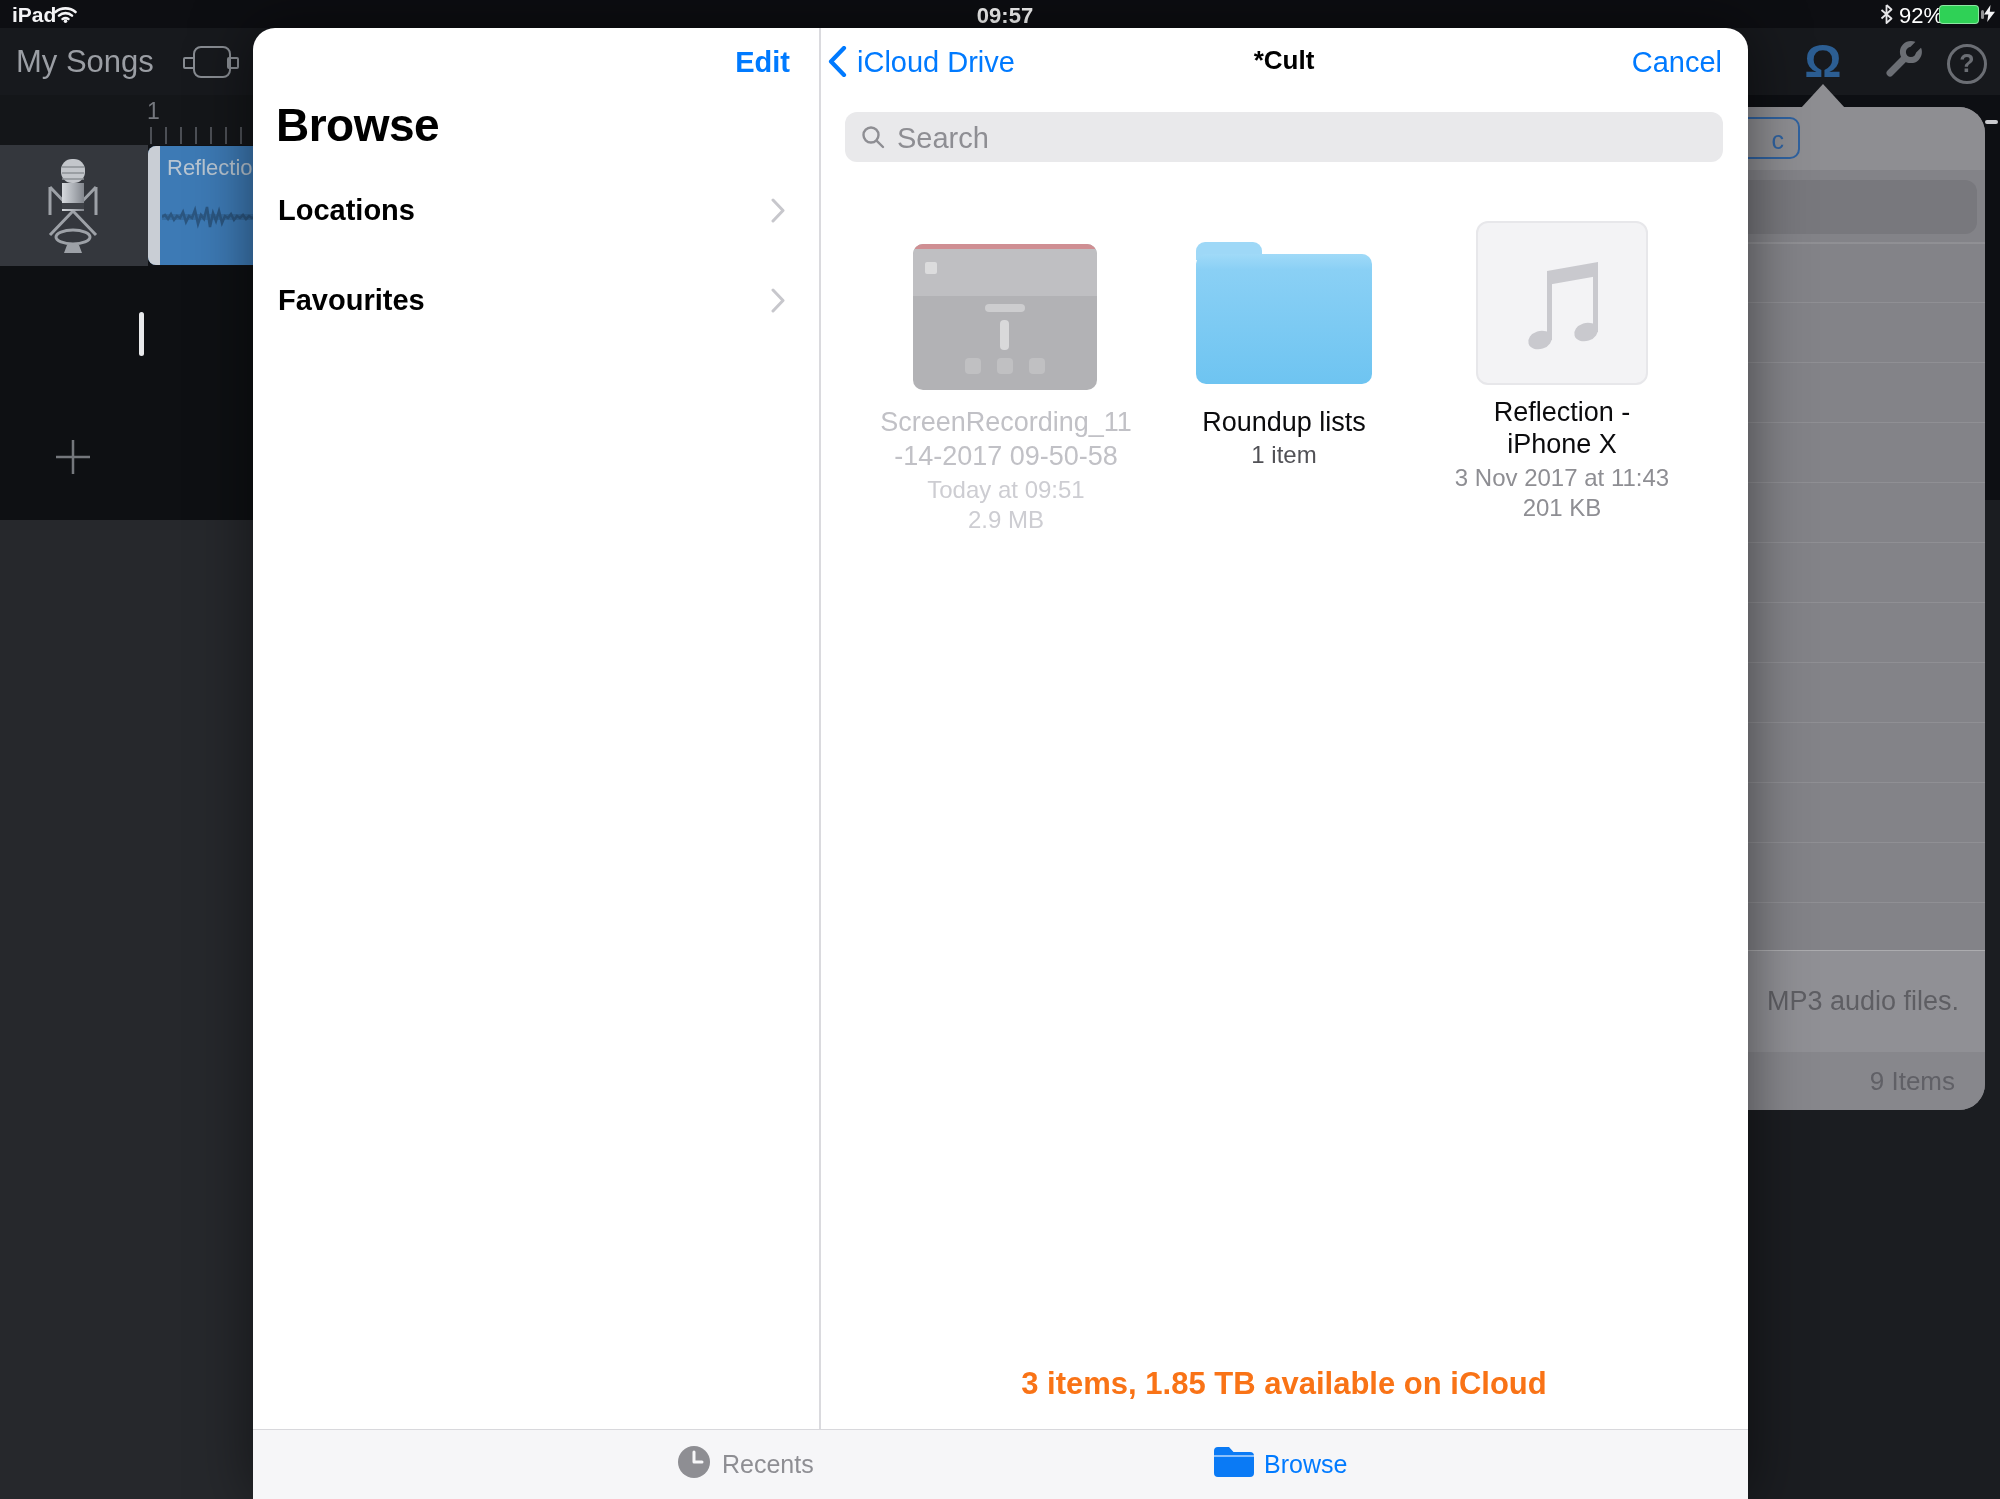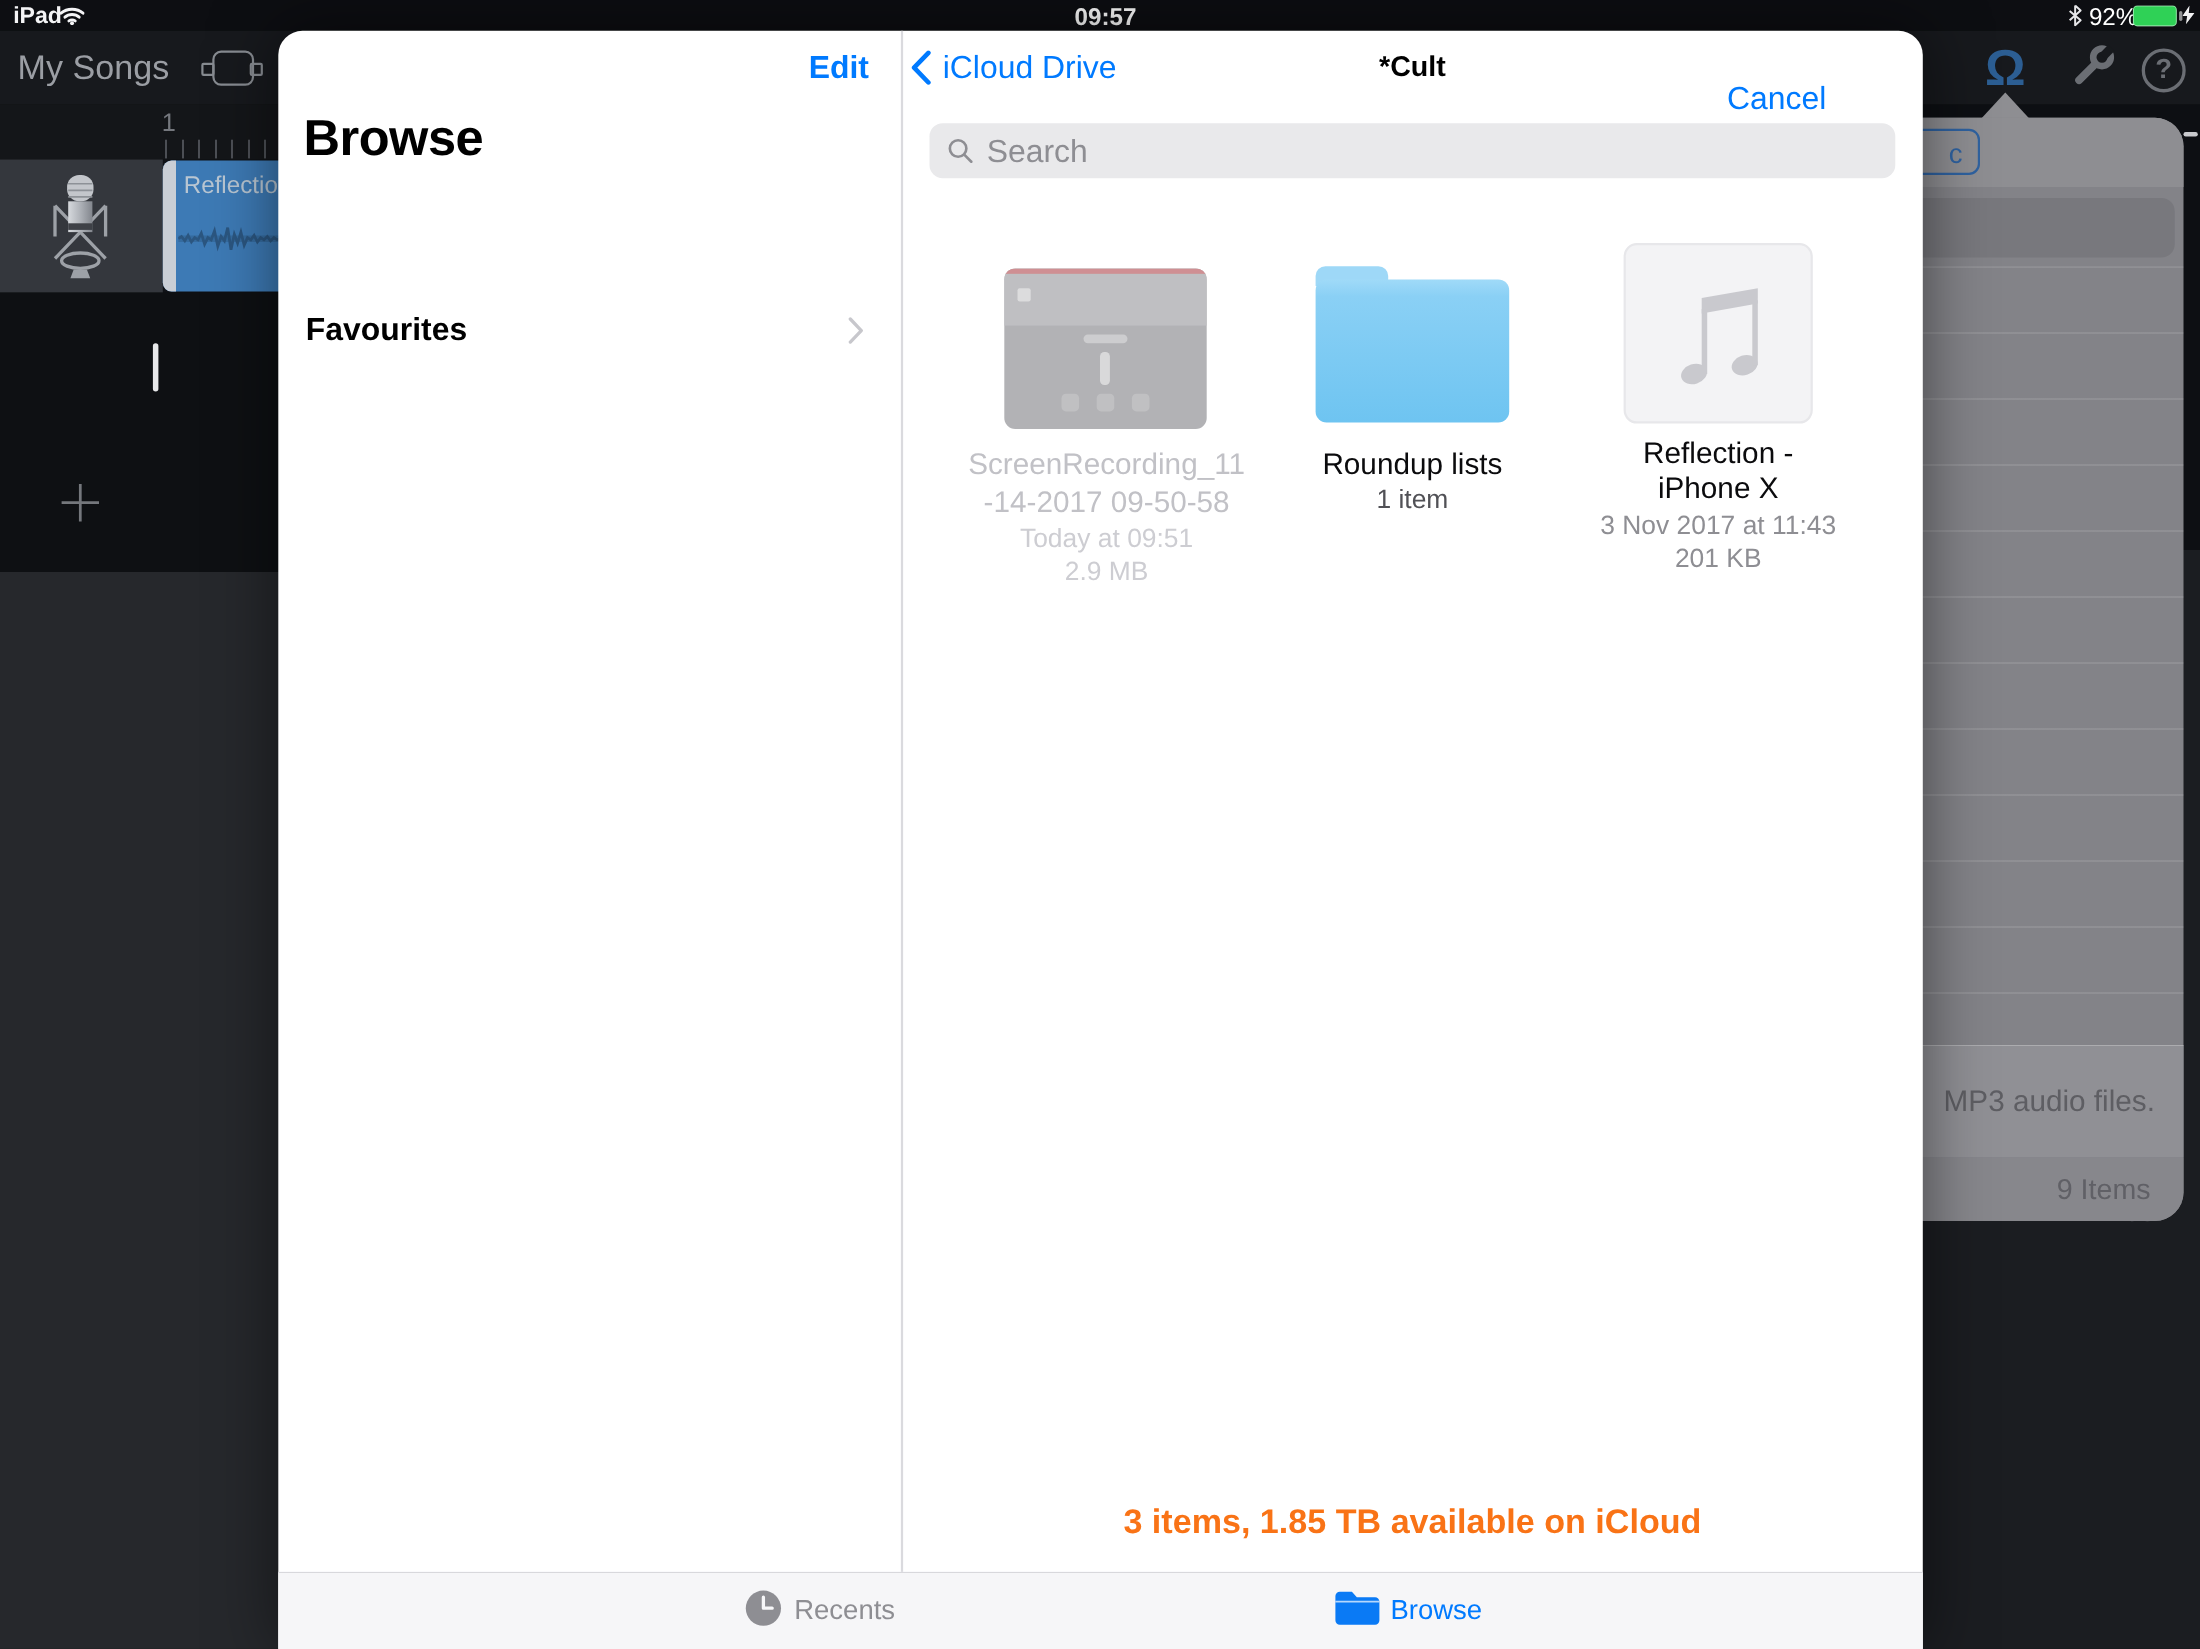--- a/index.html
+++ b/index.html
@@ -72,21 +72,21 @@
 
   .edit-btn{left:660px;top:46px;width:130px;text-align:right;font-size:29px;color:#007aff;font-weight:bold;}
   .browse-title{left:276px;top:98px;font-size:46px;font-weight:700;color:#000;letter-spacing:-0.5px;}
   .side-row{left:276px;width:514px;height:62px;}
   .side-row .lbl{position:absolute;left:2px;top:0;font-size:29px;font-weight:700;color:#000;line-height:62px;}
   .side-row svg{position:absolute;right:4px;top:19px;}
 
   .back-chev{left:828px;top:46px;}
   .back-lbl{left:857px;top:46px;font-size:29px;color:#007aff;}
   .nav-title{left:1084px;top:45px;width:400px;text-align:center;font-size:26px;font-weight:700;color:#000;}
-  .cancel-btn{left:1570px;top:46px;width:152px;font-size:29px;color:#007aff;margin-top:28px;}
+  .cancel-btn{left:1570px;top:46px;width:152px;text-align:right;font-size:29px;color:#007aff;}
 
   .searchbar{left:845px;top:112px;width:878px;height:50px;background:#e9e9eb;border-radius:12px;}
   .searchbar svg{position:absolute;left:16px;top:13px;}
   .searchbar input{position:absolute;left:50px;top:0;width:810px;height:50px;border:none;outline:none;
      background:transparent;font-family:"Liberation Sans",sans-serif;font-size:29px;color:#111;}
   .searchbar input::placeholder{color:#8e8e93;opacity:1;}
 
   
   .thumb-video{left:913px;top:244px;width:184px;height:146px;border-radius:10px;background:#b2b2b5;overflow:hidden;}
   .tv-red{position:absolute;left:0;top:0;width:184px;height:5px;background:#cf8f93;}
@@ -211,20 +211,26 @@
     <div class="pop-count-row">9 Items</div>
   </div>
   <div class="abs edge-dash"></div>
 
   <div class="abs sheet"></div>
   <div class="abs pane-divider"></div>
 
   <div class="abs edit-btn">Edit</div>
   <div class="abs browse-title">Browse</div>
 
+  <div class="abs side-row" style="top:179px">
+    <span class="lbl">Locations</span>
+    <svg width="15" height="25" viewBox="0 0 15 25">
+      <polyline points="2,2 12,12.5 2,23" fill="none" stroke="#c7c7cc" stroke-width="3" stroke-linecap="round" stroke-linejoin="round"></polyline>
+    </svg>
+  </div>
   <div class="abs side-row" style="top:269px">
     <span class="lbl">Favourites</span>
     <svg width="15" height="25" viewBox="0 0 15 25">
       <polyline points="2,2 12,12.5 2,23" fill="none" stroke="#c7c7cc" stroke-width="3" stroke-linecap="round" stroke-linejoin="round"></polyline>
     </svg>
   </div>
 
   <svg class="abs back-chev" width="19" height="31" viewBox="0 0 19 31">
     <polyline points="16,2 3,15.5 16,29" fill="none" stroke="#007aff" stroke-width="4.2" stroke-linecap="round" stroke-linejoin="round"></polyline>
   </svg>

